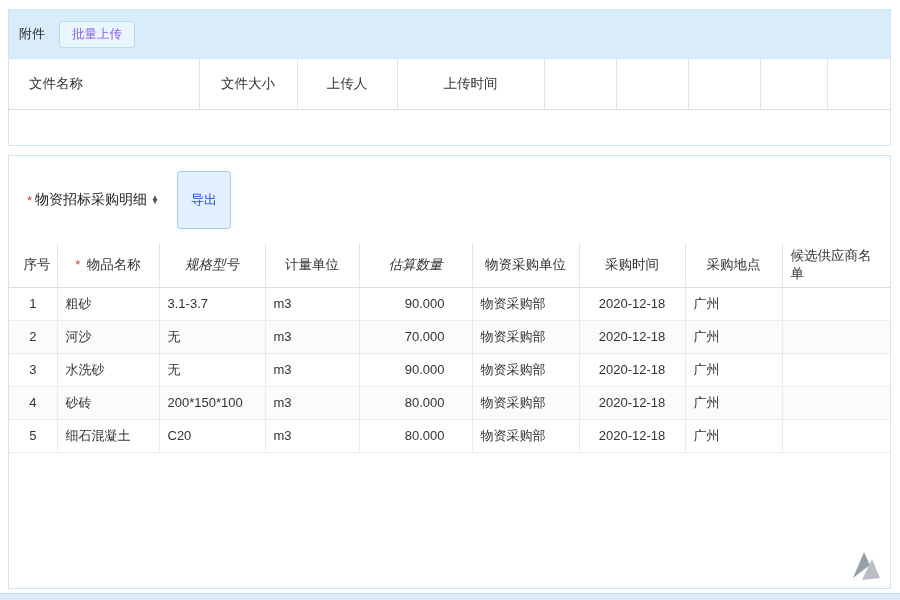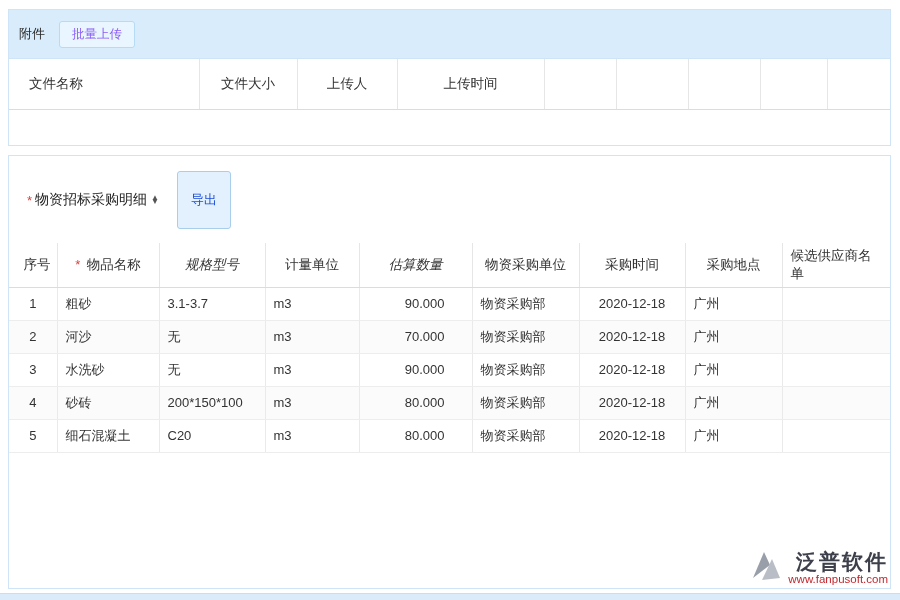--- a/index.html
+++ b/index.html
@@ -209,19 +209,15 @@
   </table>
 </section>
 
 <div class="watermark">
   <span class="wm-icon">
     <svg width="34" height="32" viewBox="0 0 34 32">
       <polygon points="4,28 15,2 21,15" fill="#999fa8"></polygon>
       <polygon points="13,30 23,9 31,28" fill="#b9bec6"></polygon>
     </svg>
   </span>
-  <span class="wm-text">
-    <span class="wm-brand">泛普软件</span>
-    <span class="wm-url">www.fanpusoft.com</span>
-  </span>
 </div>
 
 <div class="bottom-strip"></div>
 
 </body></html>

